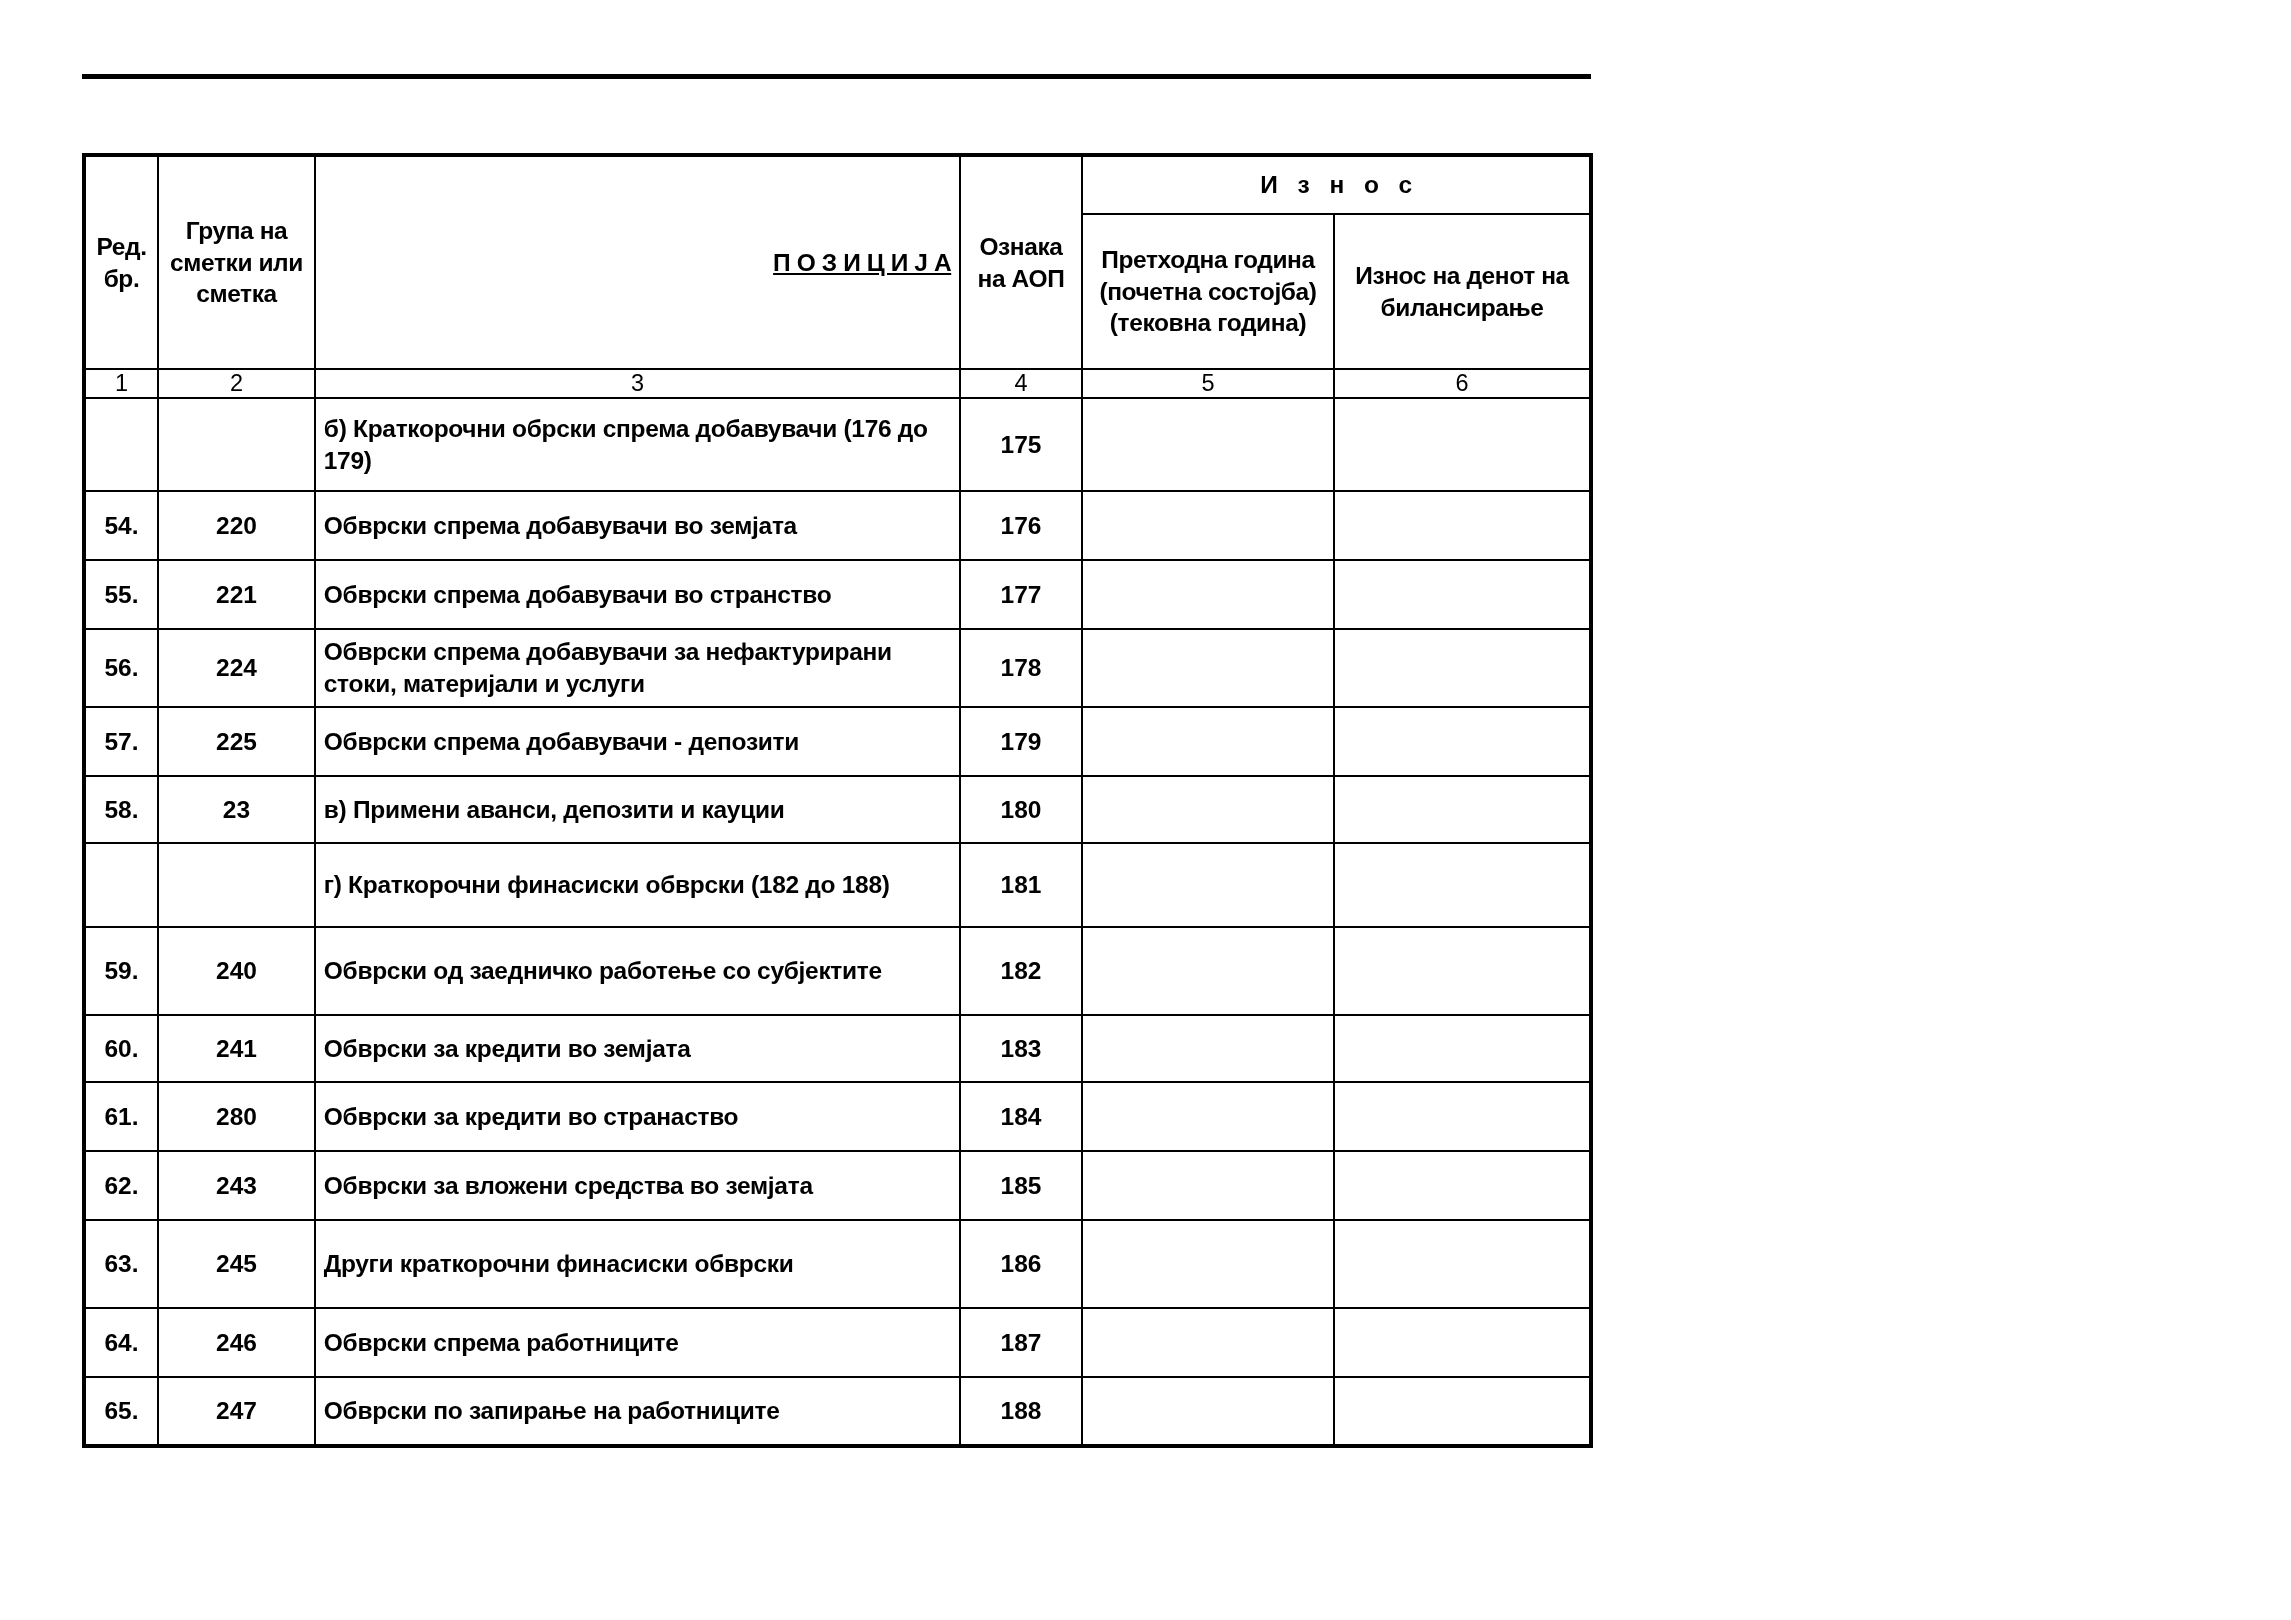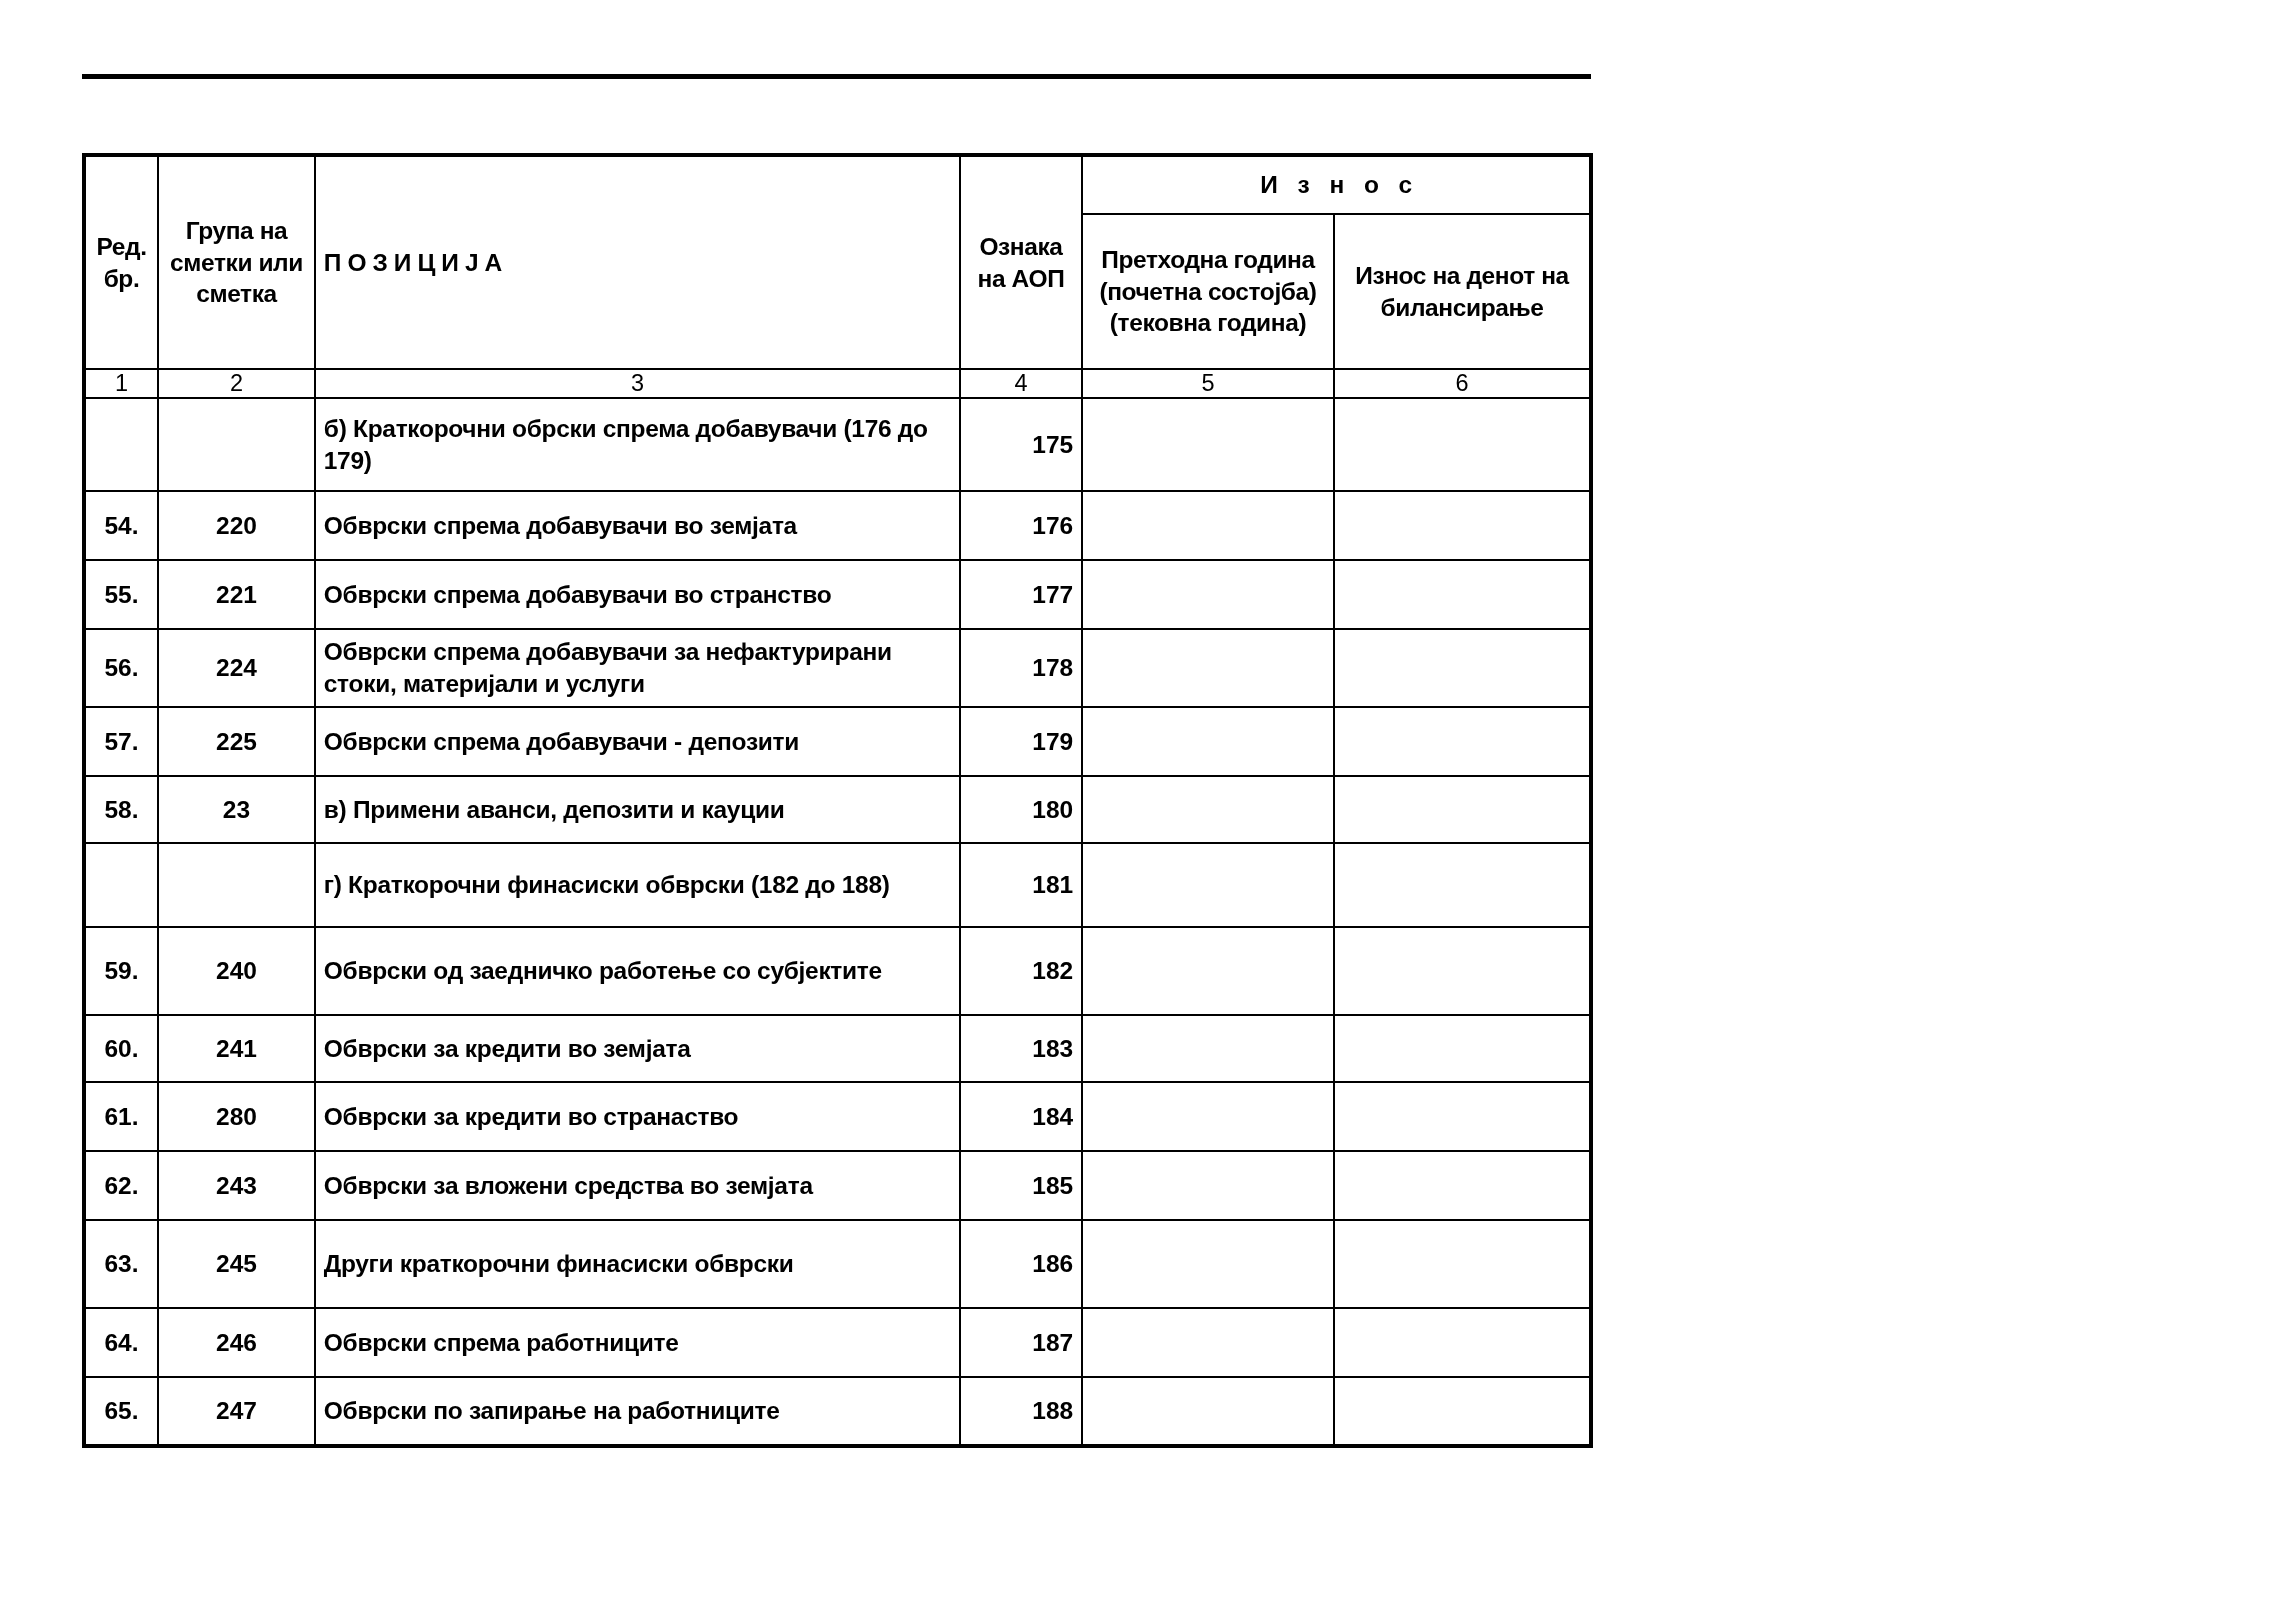--- a/index.html
+++ b/index.html
@@ -23,36 +23,36 @@
     overflow:hidden;
   }
   
   .sheet thead th{
     font-weight:bold;font-size:24.5px;letter-spacing:-0.4px;line-height:1.28;
   }
   tr.hrow1{height:59px;}
   tr.hrow2{height:155px;}
   .th-redbr{vertical-align:top;text-align:center;white-space:pre-line;padding-top:5.9px;}
   .th-grupa{text-align:center;margin-left:35px;}
-  .th-pozicija{text-align:left;letter-spacing:1px;}
+  .th-pozicija{text-align:right;letter-spacing:1px;text-decoration:underline;}
   .th-aop{text-align:center;}
   .th-iznos{text-align:center;word-spacing:13.7px;}
   .th-prev,.th-bal{vertical-align:top;text-align:center;white-space:pre-line;padding-top:9.8px;}
   
   tr.numrow td{
     height:27.4px;font-size:23.5px;font-weight:normal;text-align:center;
     padding:0 3.9px;line-height:1.1;
   }
   
   .cell-num,.cell-group{font-size:24.5px;font-weight:bold;text-align:center;}
   .cell-pos{
     font-size:24.5px;font-weight:bold;text-align:left;
     letter-spacing:-0.3px;line-height:1.32;
   }
-  .cell-aop{font-size:24.5px;font-weight:bold;text-align:right;}
+  .cell-aop{font-size:24.5px;font-weight:bold;text-align:center;}
   .cell-empty{background:#fff;}
 </style>
 </head>
 <body>
 
 <div class="page">
   <div class="top-rule"></div>
 
   <table class="sheet">
     <colgroup>

